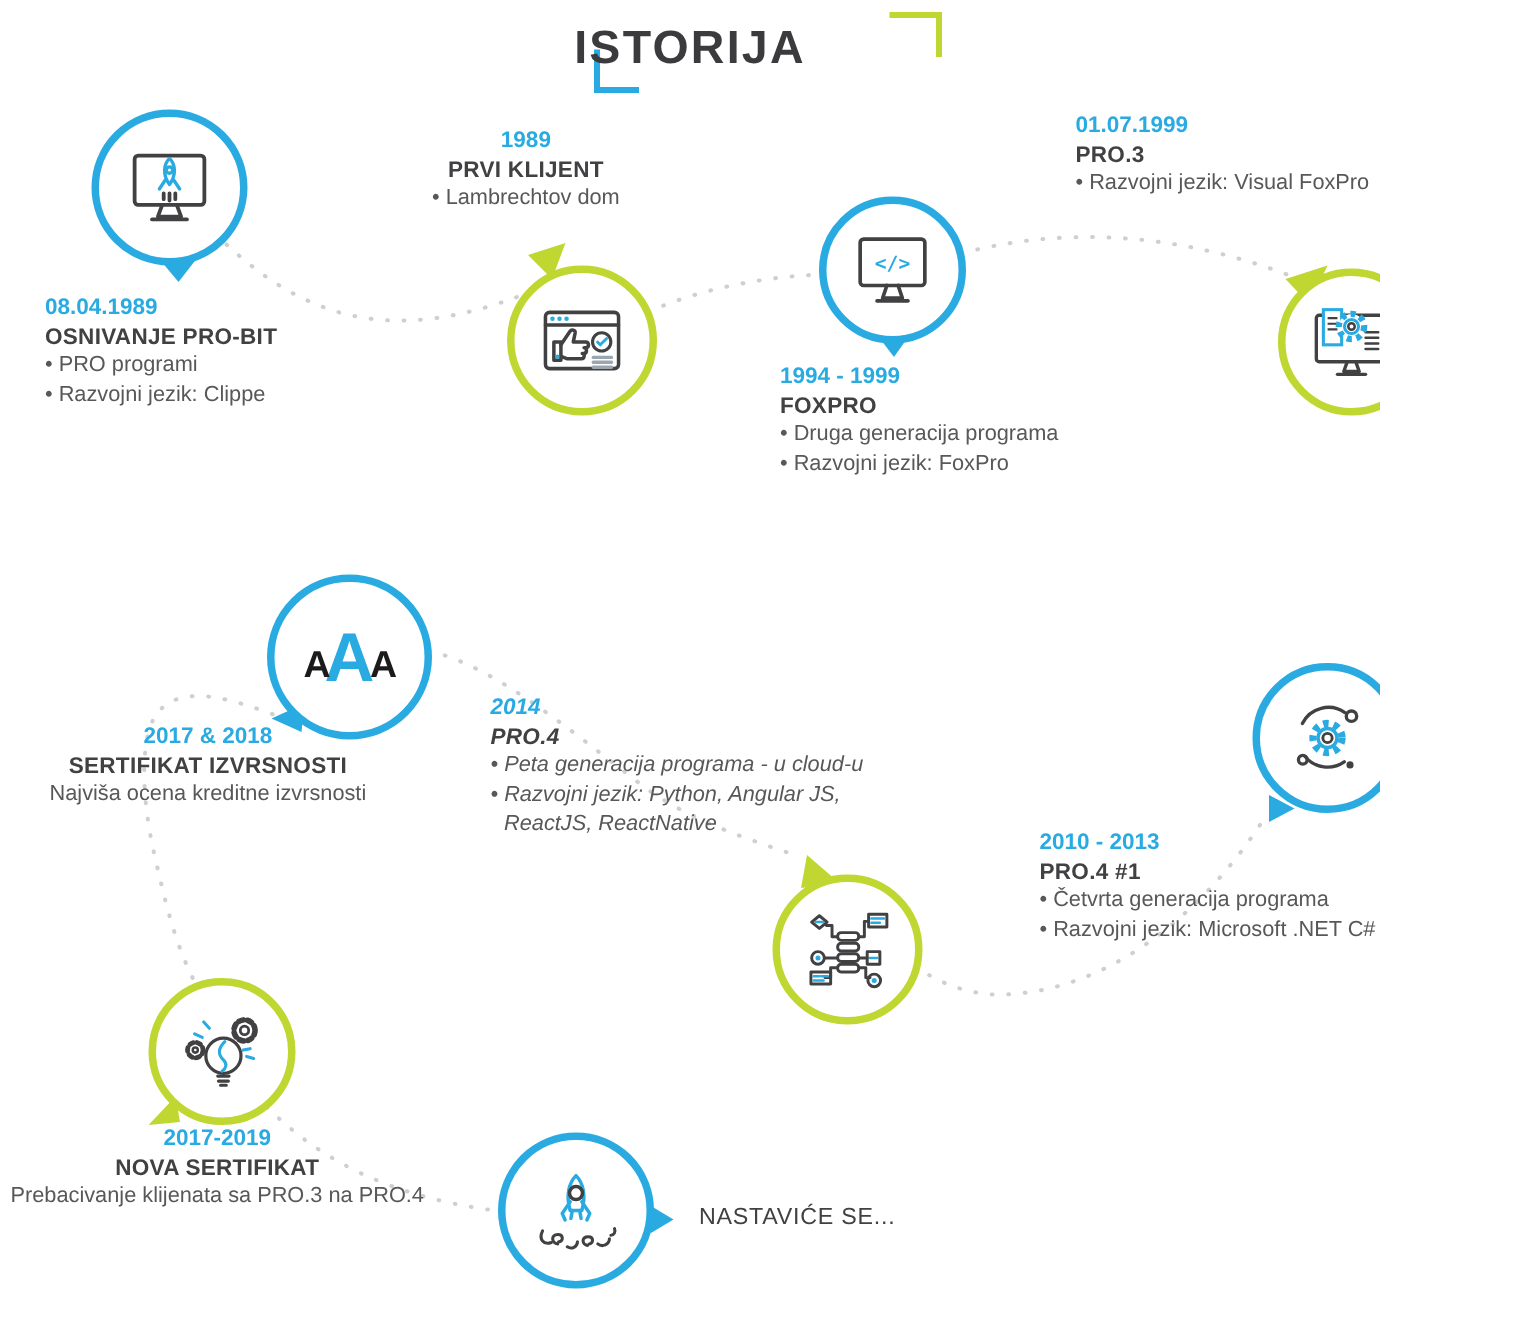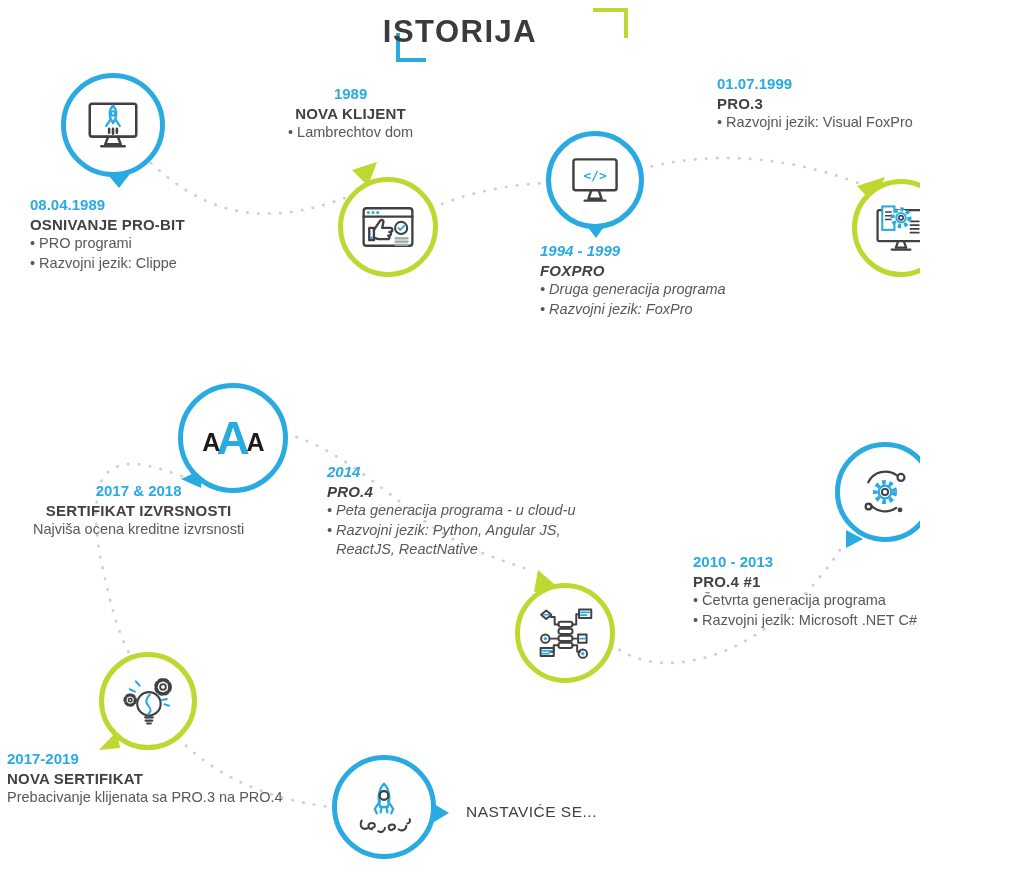--- a/index.html
+++ b/index.html
@@ -212,25 +212,25 @@
 
   <div class="caption" style="left:30px;top:195px;">
     <div class="cap-date">08.04.1989</div>
     <div class="cap-title">OSNIVANJE PRO-BIT</div>
     <div class="cap-line">• PRO programi</div>
     <div class="cap-line">• Razvojni jezik: Clippe</div>
   </div>
 
   <div class="caption" style="left:288px;top:84px;text-align:center;">
     <div class="cap-date">1989</div>
-    <div class="cap-title">NOVA KLIJENT</div>
+    <div class="cap-title">PRVI KLIJENT</div>
     <div class="cap-line">• Lambrechtov dom</div>
   </div>
 
-  <div class="caption" style="left:540px;top:241px;font-style:italic;">
+  <div class="caption" style="left:520px;top:241px;">
     <div class="cap-date">1994 - 1999</div>
     <div class="cap-title">FOXPRO</div>
     <div class="cap-line">• Druga generacija programa</div>
     <div class="cap-line">• Razvojni jezik: FoxPro</div>
   </div>
 
   <div class="caption" style="left:717px;top:74px;">
     <div class="cap-date">01.07.1999</div>
     <div class="cap-title">PRO.3</div>
     <div class="cap-line">• Razvojni jezik: Visual FoxPro</div>
@@ -250,21 +250,21 @@
     <div class="cap-line">• Razvojni jezik: Python, Angular JS,</div>
     <div class="cap-line cont">ReactJS, ReactNative</div>
   </div>
 
   <div class="caption" style="left:33px;top:481px;text-align:center;">
     <div class="cap-date">2017 &amp; 2018</div>
     <div class="cap-title">SERTIFIKAT IZVRSNOSTI</div>
     <div class="cap-line">Najviša ocena kreditne izvrsnosti</div>
   </div>
 
-  <div class="caption" style="left:7px;top:749px;">
+  <div class="caption" style="left:7px;top:749px;text-align:center;">
     <div class="cap-date">2017-2019</div>
     <div class="cap-title">NOVA SERTIFIKAT</div>
     <div class="cap-line">Prebacivanje klijenata sa PRO.3 na PRO.4</div>
   </div>
 
   <div class="continued">NASTAVIĆE SE...</div>
 
 </div>
 
 </body></html>

